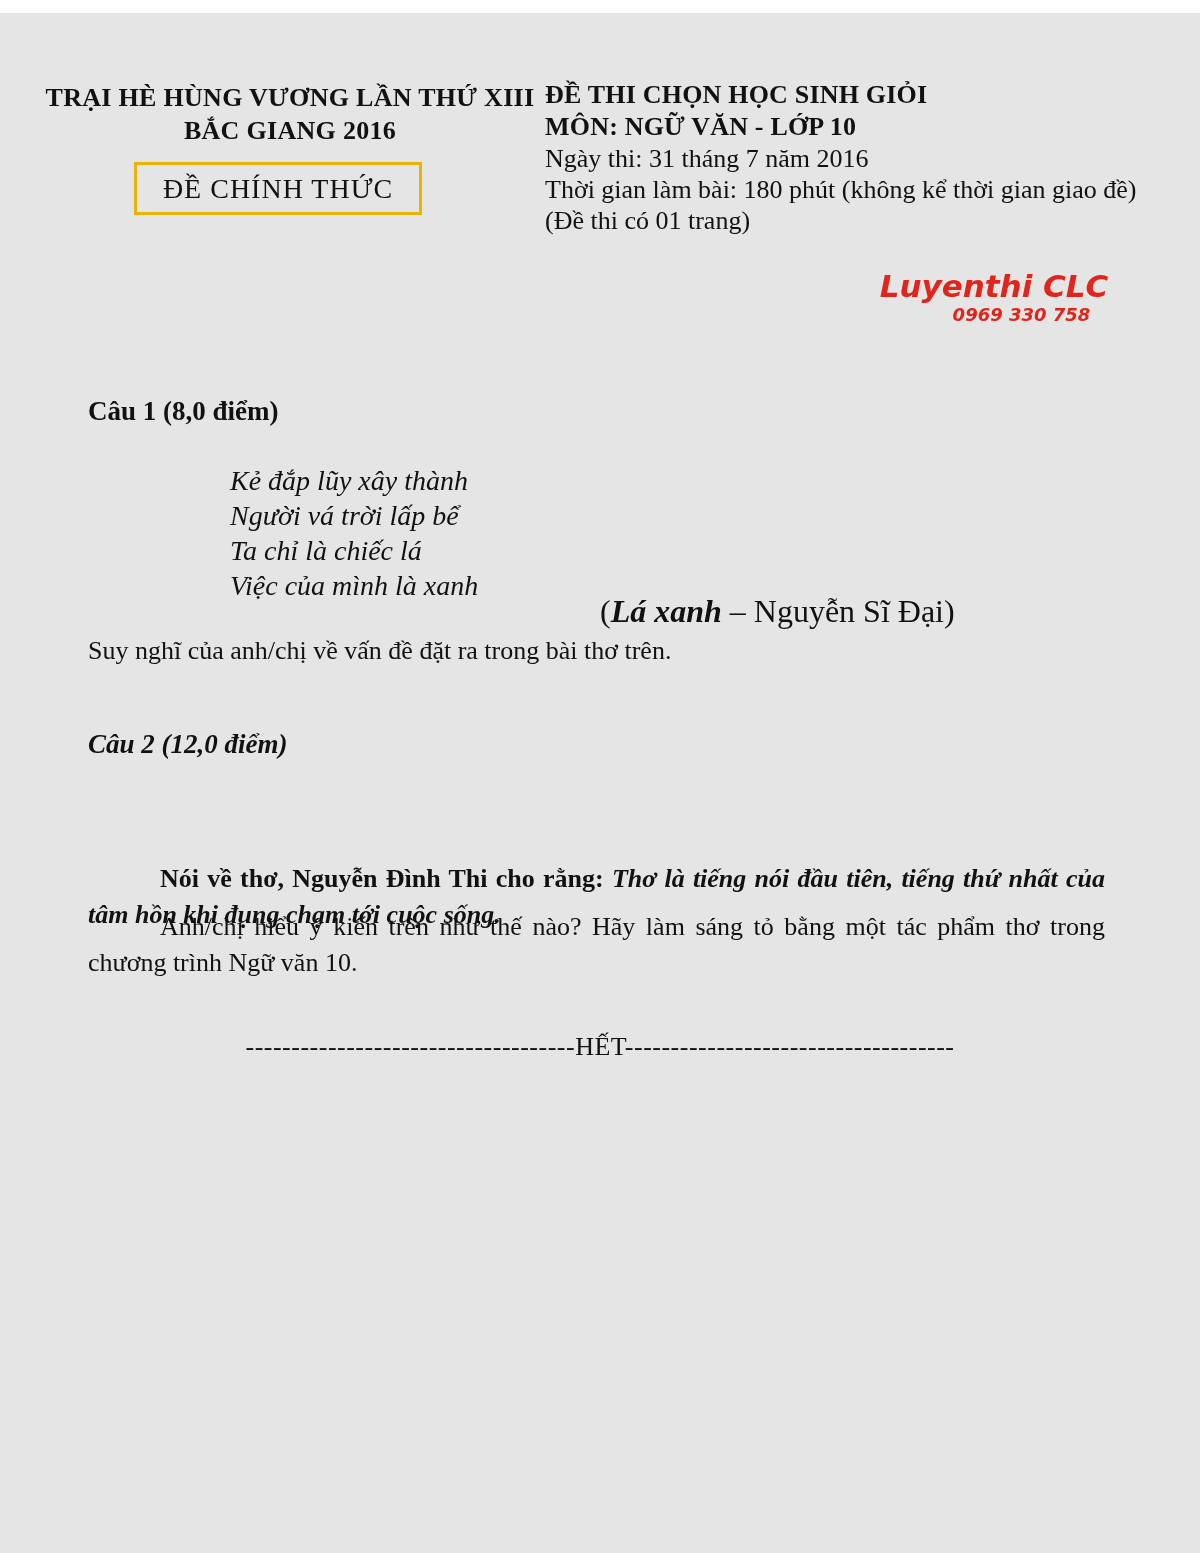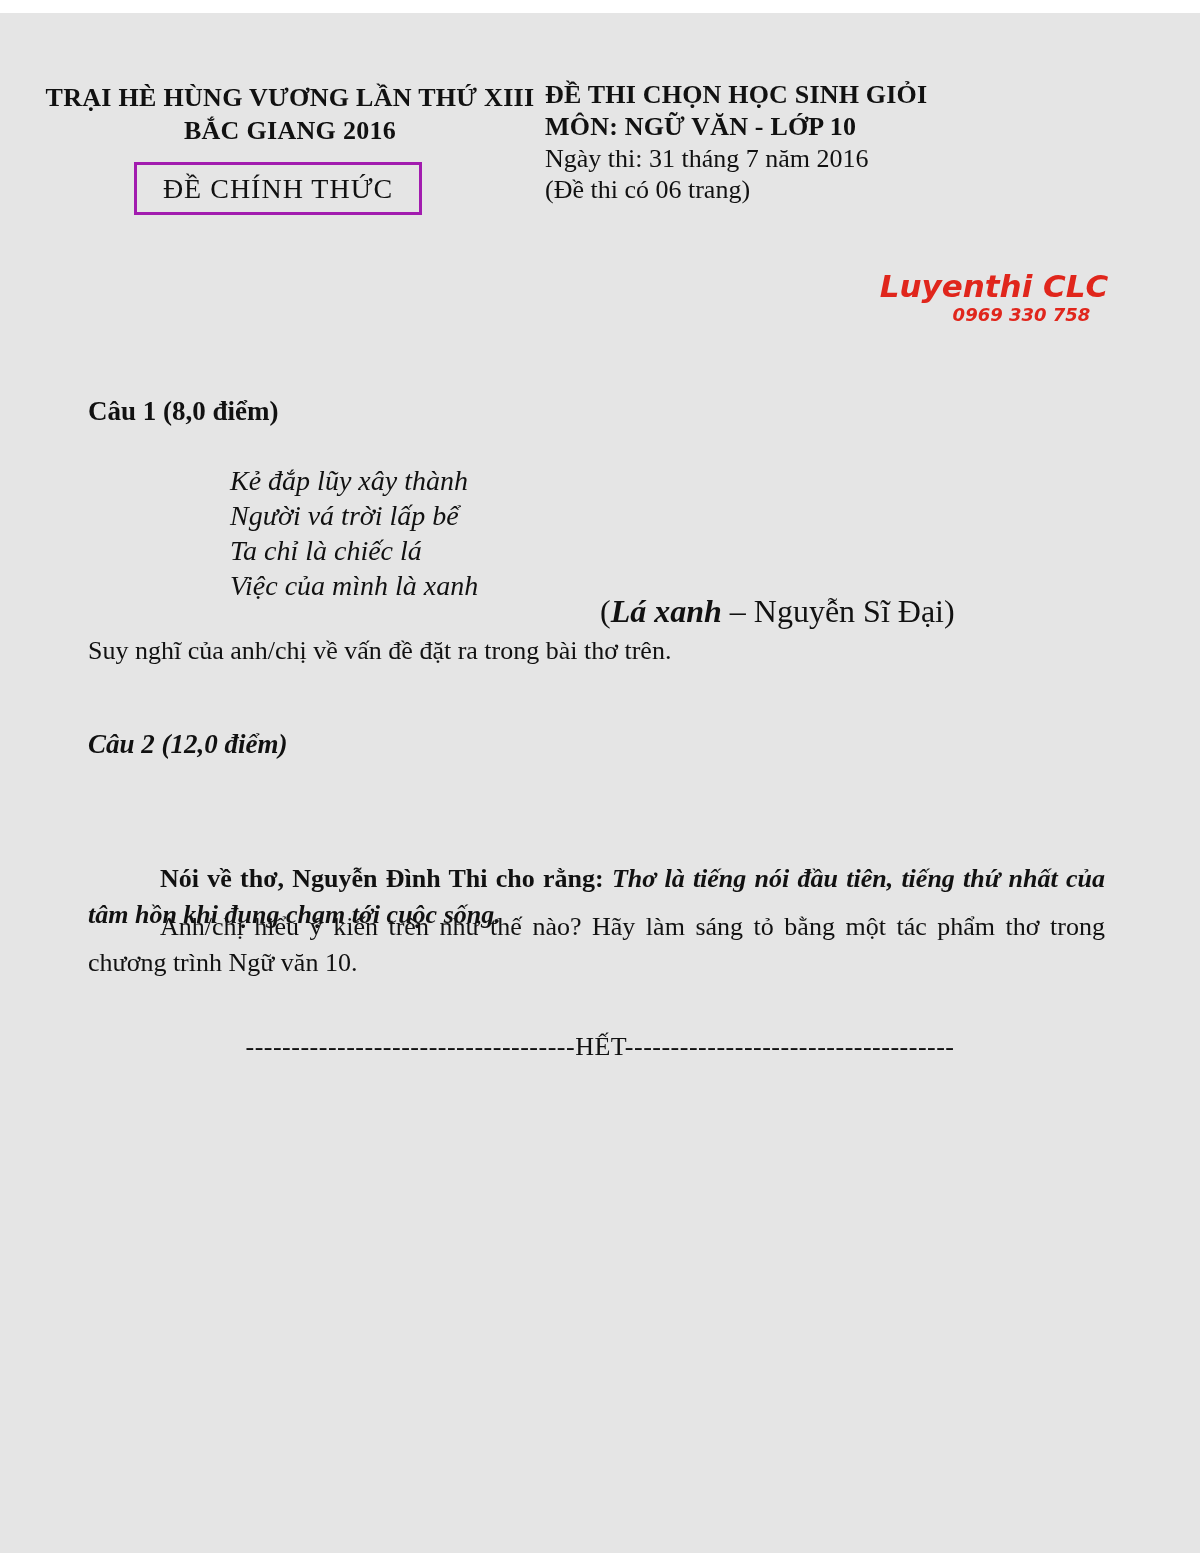--- a/index.html
+++ b/index.html
@@ -30,21 +30,21 @@
     line-height: 33px;
     letter-spacing: 0.3px;
   }
   .official-box {
     position: absolute;
     left: 134px;
     top: 149px;
     width: 288px;
     height: 53px;
     box-sizing: border-box;
-    border: 3px solid #a21caf;
+    border: 3px solid #eab308;
     text-align: center;
     font-size: 28px;
     line-height: 47px;
     letter-spacing: 1px;
   }
   .header-right {
     position: absolute;
     left: 545px;
     top: 66px;
     width: 610px;
@@ -158,21 +158,22 @@
   </div>
 
   <div class="official-box">
     <span>ĐỀ CHÍNH THỨC</span>
   </div>
 
   <div class="header-right">
     <div class="hr-bold">ĐỀ THI CHỌN HỌC SINH GIỎI</div>
     <div class="hr-bold">MÔN: NGỮ VĂN - LỚP 10</div>
     <div class="hr-reg">Ngày thi: 31 tháng 7 năm 2016</div>
-    <div class="hr-reg">(Đề thi có 06 trang)</div>
+    <div class="hr-reg">Thời gian làm bài: 180 phút (không kể thời gian giao đề)</div>
+    <div class="hr-reg">(Đề thi có 01 trang)</div>
   </div>
 
   <div class="logo" style="color: rgb(224, 38, 28);">
     <div class="logo-name">Luyenthi CLC</div>
     <div class="logo-phone">0969 330 758</div>
   </div>
 
   <div class="q-heading q1-heading">Câu 1 (8,0 điểm)</div>
 
   <div class="poem">

